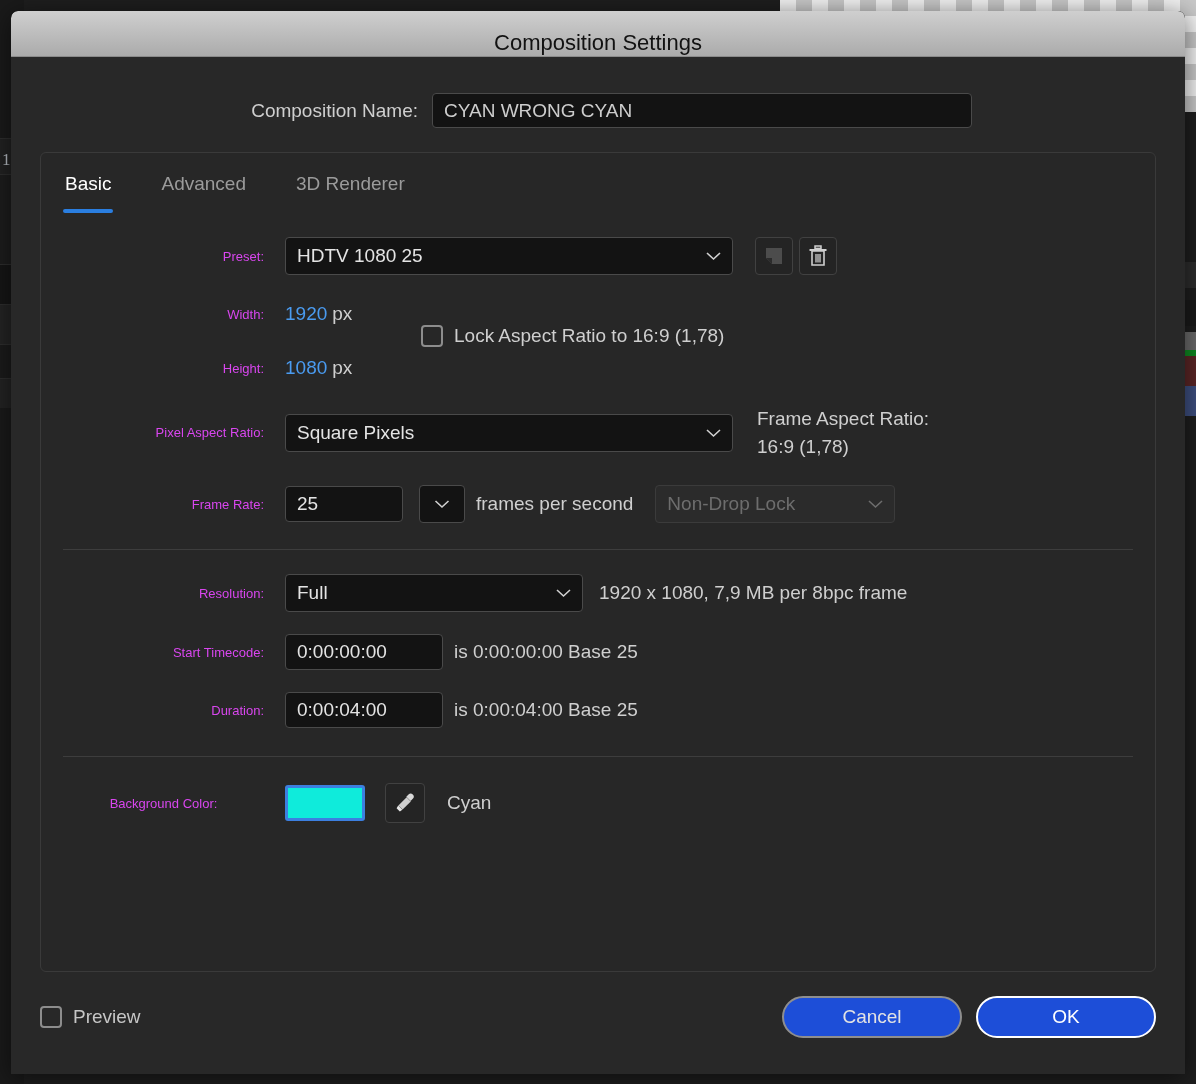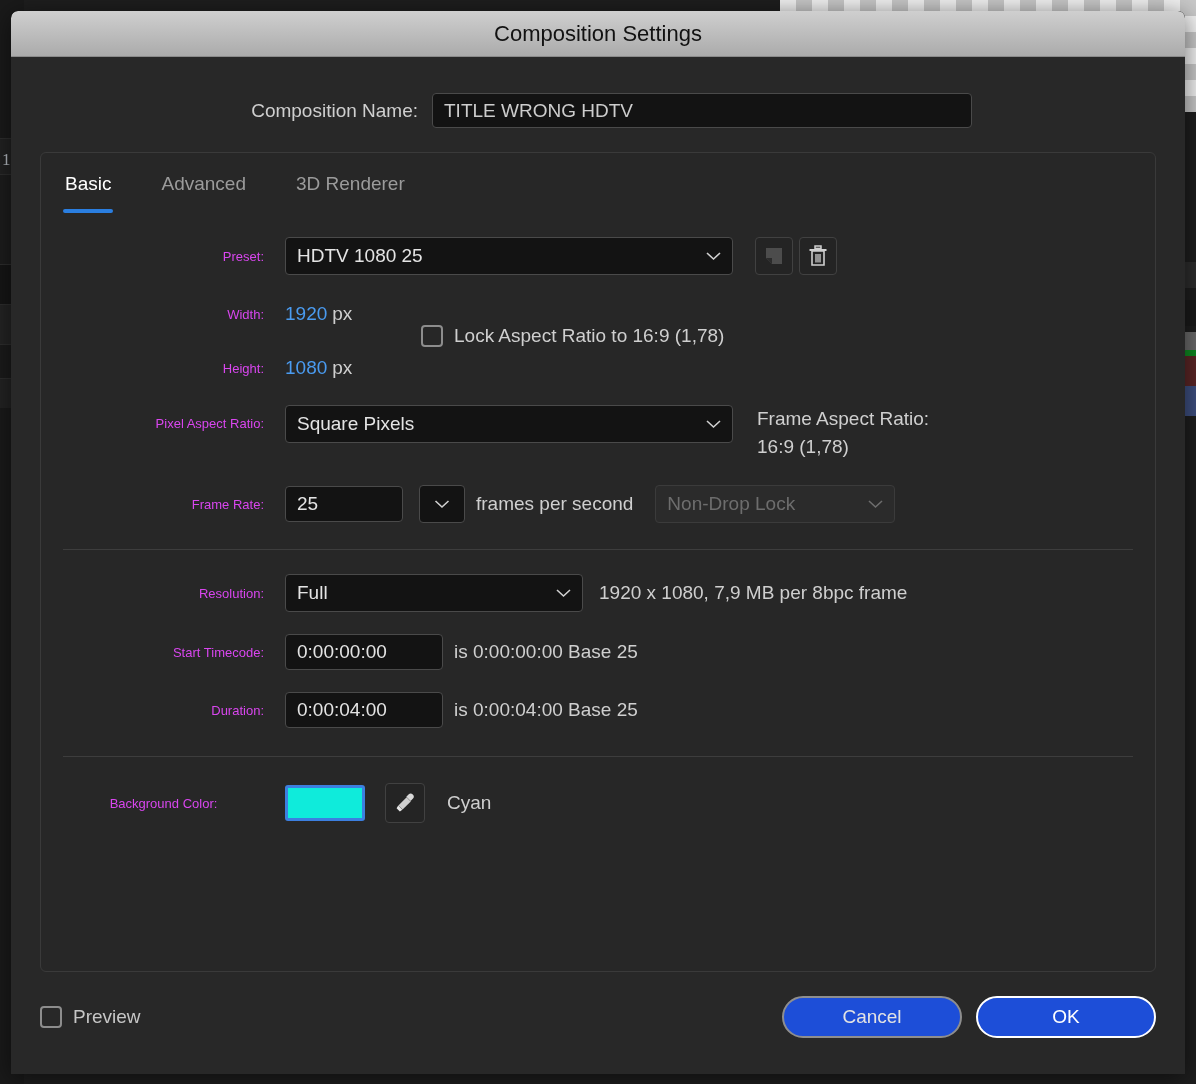--- a/index.html
+++ b/index.html
@@ -71,21 +71,21 @@
     box-shadow: 0 4px 26px rgba(0,0,0,0.55);
     overflow: hidden;
   }
 
   #titlebar {
     height: 46px;
     background: linear-gradient(to bottom, #cfcfcf 0%, #bdbdbd 50%, #ababab 100%);
     border-bottom: 1px solid #8b8b8b;
     border-radius: 7px 7px 0 0;
     display: flex;
-    align-items: center;
+    align-items: flex-end;
     justify-content: center;
   }
   #titlebar .title {
     font-size: 22px;
     color: #121212;
     font-family: "Liberation Sans", sans-serif;
   }
 
   #dialog-body {
     padding: 0 29px;
@@ -317,21 +317,21 @@
 <div id="dialog">
 
   <div id="titlebar">
     <span class="title">Composition Settings</span>
   </div>
 
   <div id="dialog-body">
 
     <div class="comp-name-row">
       <span class="comp-name-label">Composition Name:</span>
-      <div class="comp-name-input">TITLE WRONG HDTV</div>
+      <div class="comp-name-input">CYAN WRONG CYAN</div>
     </div>
 
     <div class="panel">
 
       <div class="tabs">
         <div class="tab active">Basic</div>
         <div class="tab">Advanced</div>
         <div class="tab">3D Renderer</div>
       </div>
 
@@ -371,21 +371,21 @@
         <div class="cbox"></div>
         <span class="suffix">Lock Aspect Ratio to 16:9 (1,78)</span>
       </div>
 
       <div class="row" style="margin-top:10px;">
         <span class="lbl lbl-w">Height:</span>
         <span class="blue-val">1080</span>
         <span class="px">px</span>
       </div>
 
-      <div class="row" style="margin-top:26px;align-items:flex-start;">
+      <div class="row" style="margin-top:26px;align-items:center;">
         <span class="lbl lbl-w" style="line-height:38px;">Pixel Aspect Ratio:</span>
         <div class="select" style="width:448px;">
           <span>Square Pixels</span>
           <svg class="chev" viewBox="0 0 15 9">
             <path d="M1 1.5 L7.5 7.5 L14 1.5" stroke="#d0d0d0" stroke-width="1.6" fill="none"></path>
           </svg>
         </div>
         <div style="margin-left:24px;line-height:28px;">
           <div style="font-size:19px;color:#cfcfcf;">Frame Aspect Ratio:</div>
           <div style="font-size:19px;color:#cfcfcf;">16:9 (1,78)</div>

